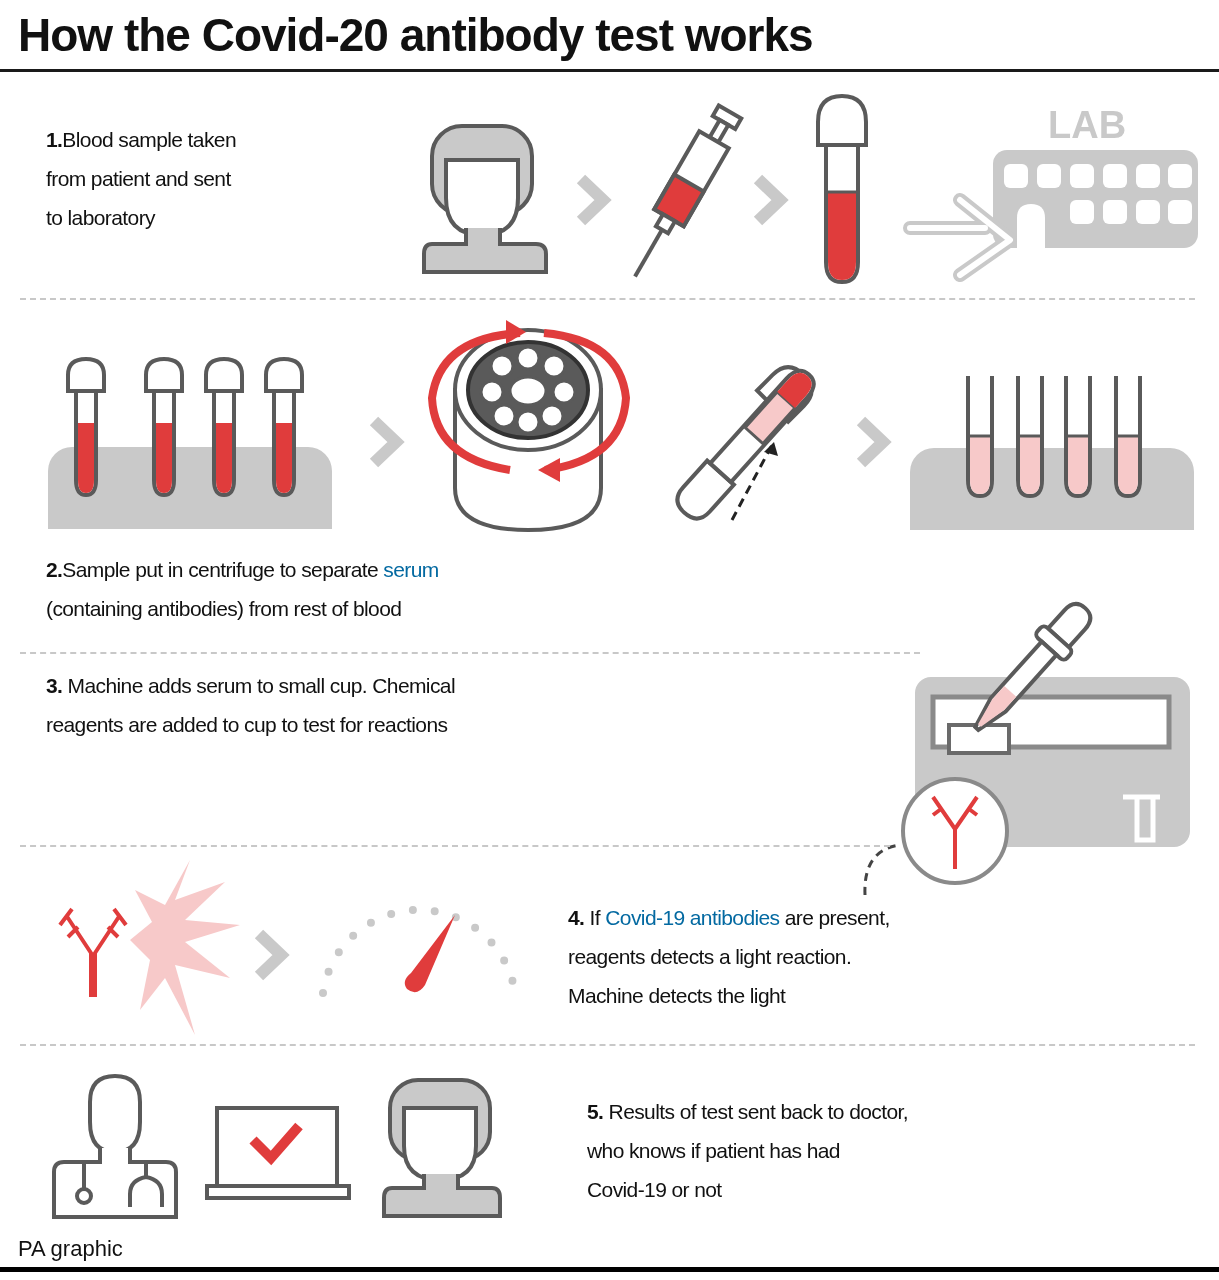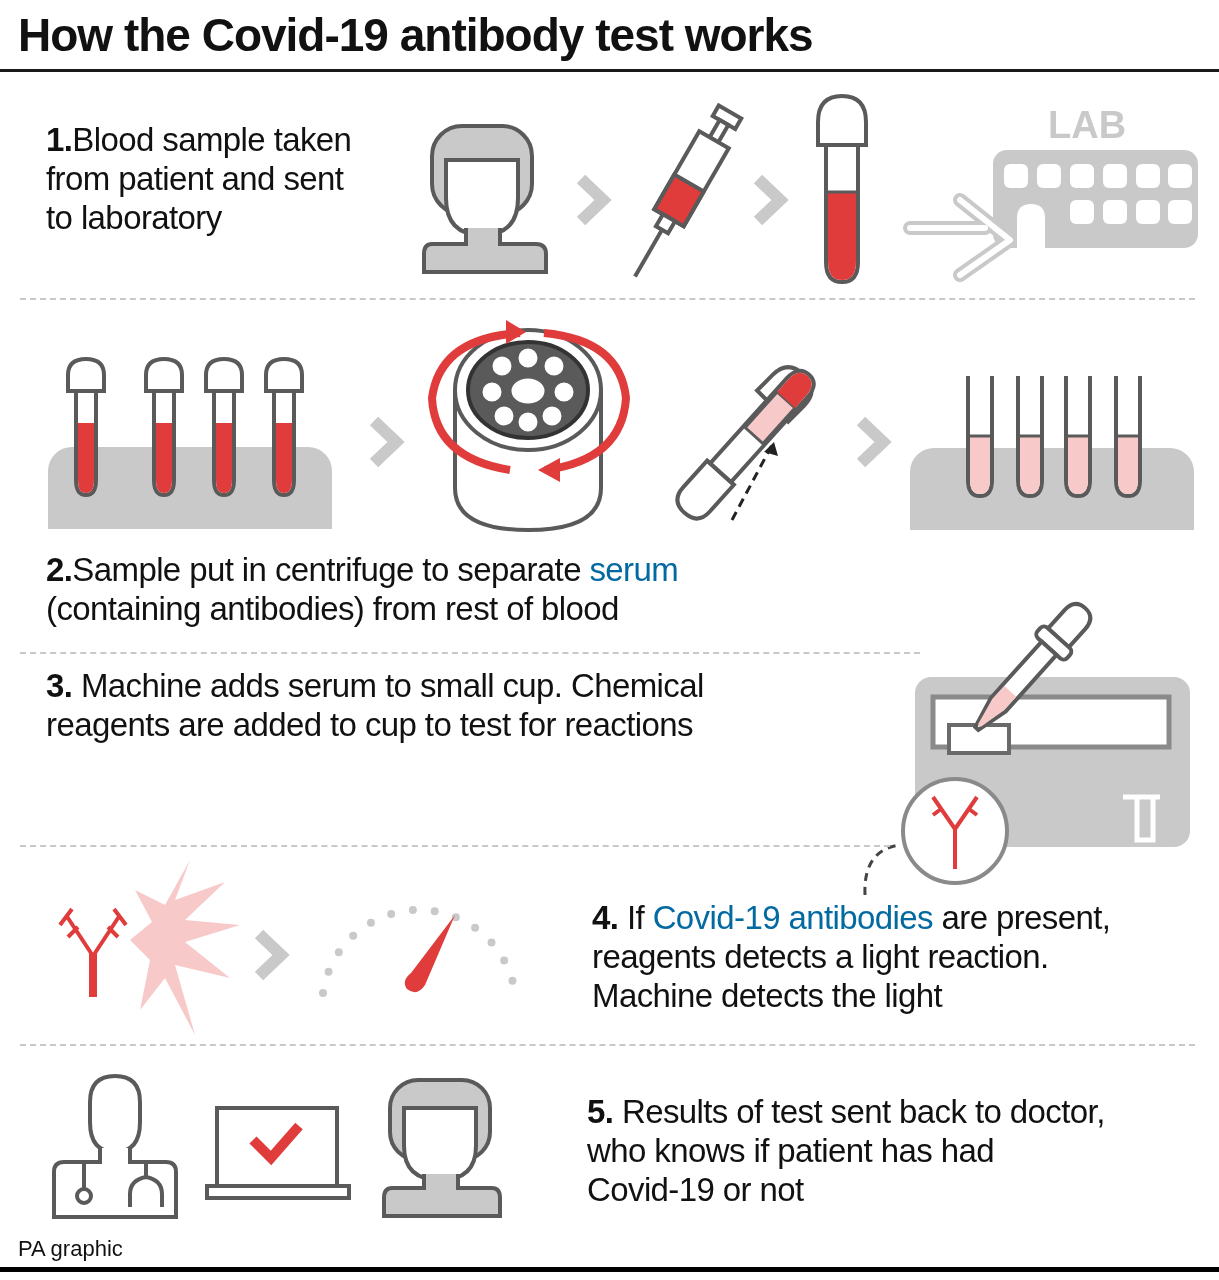--- a/index.html
+++ b/index.html
@@ -1,30 +1,30 @@
 <!DOCTYPE html>
 <html><head>
 <meta charset="utf-8">
 <style>
   html,body{margin:0;padding:0;background:#fff;}
   body{width:1219px;height:1280px;position:relative;overflow:hidden;font-family:"Liberation Sans",sans-serif;color:#111;}
   .title{position:absolute;left:18px;top:8px;font-size:46px;font-weight:bold;letter-spacing:-1px;}
   .rule-top{position:absolute;left:0;top:69px;width:1219px;height:3px;background:#1a1a1a;}
   .rule-bottom{position:absolute;left:0;top:1267px;width:1219px;height:5px;background:#000;}
   .dash{position:absolute;left:20px;width:1175px;height:0;border-top:2px dashed #c8c8c8;}
-  .step{position:absolute;font-size:33px;line-height:39px;letter-spacing:-0.6px;}
+  .step{position:absolute;font-size:21px;line-height:39px;letter-spacing:-0.6px;}
   .num{font-weight:bold;}
   .red{color:#0369a1;}
   .credit{position:absolute;left:18px;top:1236px;font-size:22px;}
   svg{position:absolute;overflow:visible;}
 </style>
 </head>
 <body>
 
-<div class="title">How the Covid-19 antibody test works</div>
+<div class="title">How the Covid-20 antibody test works</div>
 <div class="rule-top"></div>
 
 <div class="step" style="left:46px;top:120px;">
   <span class="num">1.</span><span>Blood sample taken</span><br>
   <span>from patient and sent</span><br>
   <span>to laboratory</span>
 </div>
 
 <svg style="left:420px;top:120px" width="132" height="155" viewBox="0 0 132 155">
   <rect x="12" y="6" width="100" height="88" rx="30" fill="#c9c9c9" stroke="#5a5a5a" stroke-width="4"></rect>
@@ -202,21 +202,21 @@
   <path d="M60 0 L45 40 L95 22 L55 60 L110 65 L55 82 L100 118 L45 105 L65 175 L35 118 L10 150 L20 100 L0 80 L22 62 L5 30 L35 45 Z" fill="#f7c9c9"></path>
 </svg>
 <svg style="left:253px;top:930px" width="36" height="50">
     <path d="M6 4 L28 25 L6 46" fill="none" stroke="#c9c9c9" stroke-width="12"></path>
   </svg>
 <svg style="left:315px;top:885px" width="210" height="115" viewBox="0 0 210 115">
   <path d="M8 108 A97 97 0 0 1 200 108" fill="none" stroke="#c9c9c9" stroke-width="8" stroke-linecap="round" stroke-dasharray="0 22"></path>
   <path d="M140 30 L110 100 Q102 112 92 104 Q86 96 96 88 Z" fill="#e03c3c"></path>
 </svg>
 
-<div class="step" style="left:568px;top:898px;margin-left:24px;">
+<div class="step" style="left:568px;top:898px;">
   <span class="num">4.</span> <span>If </span><span class="red">Covid-19 antibodies</span><span> are present,</span><br>
   <span>reagents detects a light reaction.</span><br>
   <span>Machine detects the light</span>
 </div>
 
 <div class="dash" style="top:1044px"></div>
 
 <svg style="left:50px;top:1072px" width="130" height="148" viewBox="0 0 130 148">
   <path d="M65 4 Q90 4 90 30 V50 Q90 80 65 80 Q40 80 40 50 V30 Q40 4 65 4 Z" fill="#fff" stroke="#5a5a5a" stroke-width="4"></path>
   <path d="M50 76 V90 H14 Q4 90 4 100 V145 H126 V100 Q126 90 116 90 H80 V76" fill="#fff" stroke="#5a5a5a" stroke-width="4"></path>

